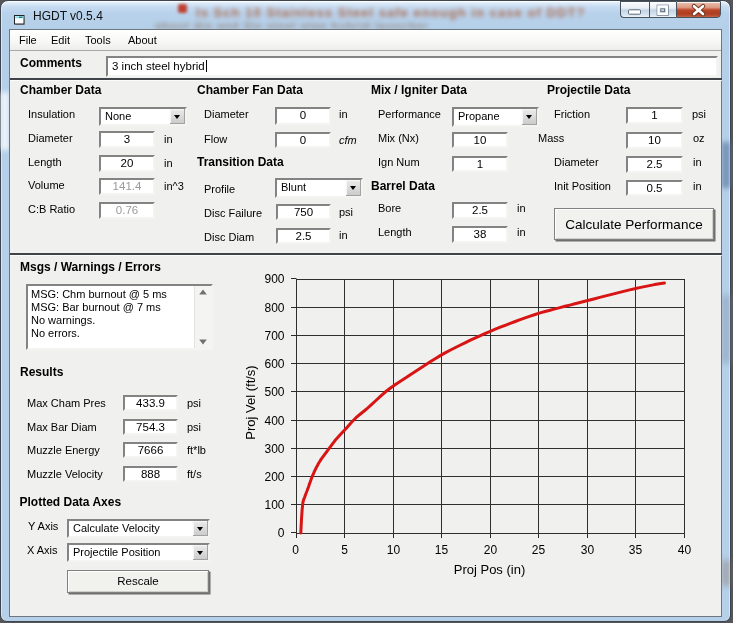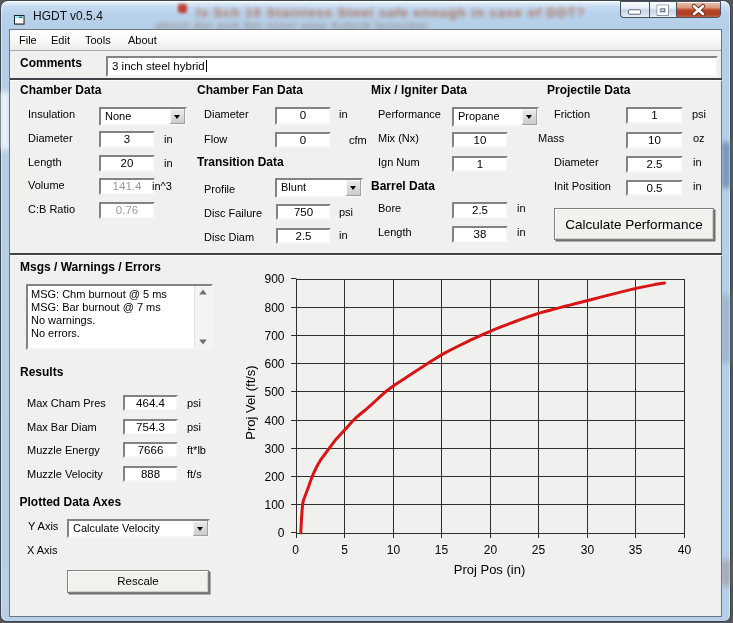--- a/index.html
+++ b/index.html
@@ -88,37 +88,37 @@
 <div class="ab combo" style="left:99px;top:107px;width:88px;height:19px;">
       <span class="cotext">None</span>
       <span class="cobtn"></span>
     </div>
 <div class="ab tb" style="left:99px;top:131px;width:56px;height:17px;">3</div>
 <div class="ab tb" style="left:99px;top:155px;width:56px;height:17px;">20</div>
 <div class="ab tb dis" style="left:99px;top:178px;width:56px;height:17px;">141.4</div>
 <div class="ab tb dis" style="left:99px;top:202px;width:56px;height:17px;">0.76</div>
 <div class="ab unit" style="left:164px;top:133px;">in</div>
 <div class="ab unit" style="left:164px;top:157px;">in</div>
-<div class="ab unit" style="left:152px;top:180px;">in^3</div>
+<div class="ab unit" style="left:164px;top:180px;">in^3</div>
 
 <div class="ab lbl" style="left:204px;top:108px;">Diameter</div>
 <div class="ab lbl" style="left:204px;top:133px;">Flow</div>
 <div class="ab lbl" style="left:204px;top:183px;">Profile</div>
 <div class="ab lbl" style="left:204px;top:207px;">Disc Failure</div>
 <div class="ab lbl" style="left:204px;top:231px;">Disc Diam</div>
 <div class="ab tb" style="left:275px;top:107px;width:56px;height:18px;">0</div>
 <div class="ab tb" style="left:275px;top:132px;width:56px;height:16px;">0</div>
 <div class="ab combo" style="left:275px;top:178px;width:88px;height:20px;">
       <span class="cotext">Blunt</span>
       <span class="cobtn"></span>
     </div>
 <div class="ab tb" style="left:276px;top:204px;width:55px;height:16px;">750</div>
 <div class="ab tb" style="left:276px;top:228px;width:55px;height:16px;">2.5</div>
 <div class="ab unit" style="left:339px;top:108px;">in</div>
-<div class="ab unit" style="left:349px;top:134px;">cfm</div>
+<div class="ab unit" style="left:339px;top:134px;font-style:italic;">cfm</div>
 <div class="ab unit" style="left:339px;top:206px;">psi</div>
 <div class="ab unit" style="left:339px;top:229px;">in</div>
 
 <div class="ab lbl" style="left:378px;top:108px;">Performance</div>
 <div class="ab lbl" style="left:378px;top:132px;">Mix (Nx)</div>
 <div class="ab lbl" style="left:378px;top:156px;">Ign Num</div>
 <div class="ab lbl" style="left:378px;top:202px;">Bore</div>
 <div class="ab lbl" style="left:378px;top:226px;">Length</div>
 <div class="ab combo" style="left:452px;top:107px;width:87px;height:19.5px;">
       <span class="cotext">Propane</span>
@@ -156,34 +156,38 @@
           <path d="M8 58.5 L11.8 53.5 L4.2 53.5 Z" fill="#707070"></path>
         </svg>
 </div>
     </div>
 
 <div class="ab hdr" style="left:20px;top:364.5px;">Results</div>
 <div class="ab lbl" style="left:27px;top:397px;">Max Cham Pres</div>
 <div class="ab lbl" style="left:27px;top:420.5px;">Max Bar Diam</div>
 <div class="ab lbl" style="left:27px;top:444px;">Muzzle Energy</div>
 <div class="ab lbl" style="left:27px;top:467.5px;">Muzzle Velocity</div>
-<div class="ab tb" style="left:123px;top:395px;width:55px;height:16px;">464.4</div>
+<div class="ab tb" style="left:123px;top:395px;width:55px;height:16px;">433.9</div>
 <div class="ab tb" style="left:123px;top:418.5px;width:55px;height:16px;">754.3</div>
 <div class="ab tb" style="left:123px;top:442px;width:55px;height:16px;">7666</div>
 <div class="ab tb" style="left:123px;top:465.5px;width:55px;height:16px;">888</div>
 <div class="ab unit" style="left:187px;top:397px;">psi</div>
 <div class="ab unit" style="left:187px;top:420.5px;">psi</div>
 <div class="ab unit" style="left:187px;top:444px;">ft*lb</div>
 <div class="ab unit" style="left:187px;top:467.5px;">ft/s</div>
 
 <div class="ab hdr" style="left:19.5px;top:495px;">Plotted Data Axes</div>
 <div class="ab lbl" style="left:28px;top:519.5px;">Y Axis</div>
 <div class="ab lbl" style="left:27px;top:544px;">X Axis</div>
 <div class="ab combo" style="left:67px;top:519px;width:143px;height:19px;">
       <span class="cotext">Calculate Velocity</span>
+      <span class="cobtn"></span>
+    </div>
+<div class="ab combo" style="left:67px;top:543px;width:143px;height:19px;">
+      <span class="cotext">Projectile Position</span>
       <span class="cobtn"></span>
     </div>
 <div class="ab btn3d" style="left:67px;top:570px;width:142px;height:22.5px;font-size:11.5px;">Rescale</div>
 
 <svg class="ab" style="left:0;top:0;" width="733" height="623">
 <g stroke="#2f2f2f" stroke-width="1">
         <line x1="344.5" y1="279.5" x2="344.5" y2="533.5"></line>
         <line x1="393.5" y1="279.5" x2="393.5" y2="533.5"></line>
         <line x1="441.5" y1="279.5" x2="441.5" y2="533.5"></line>
         <line x1="490.5" y1="279.5" x2="490.5" y2="533.5"></line>

